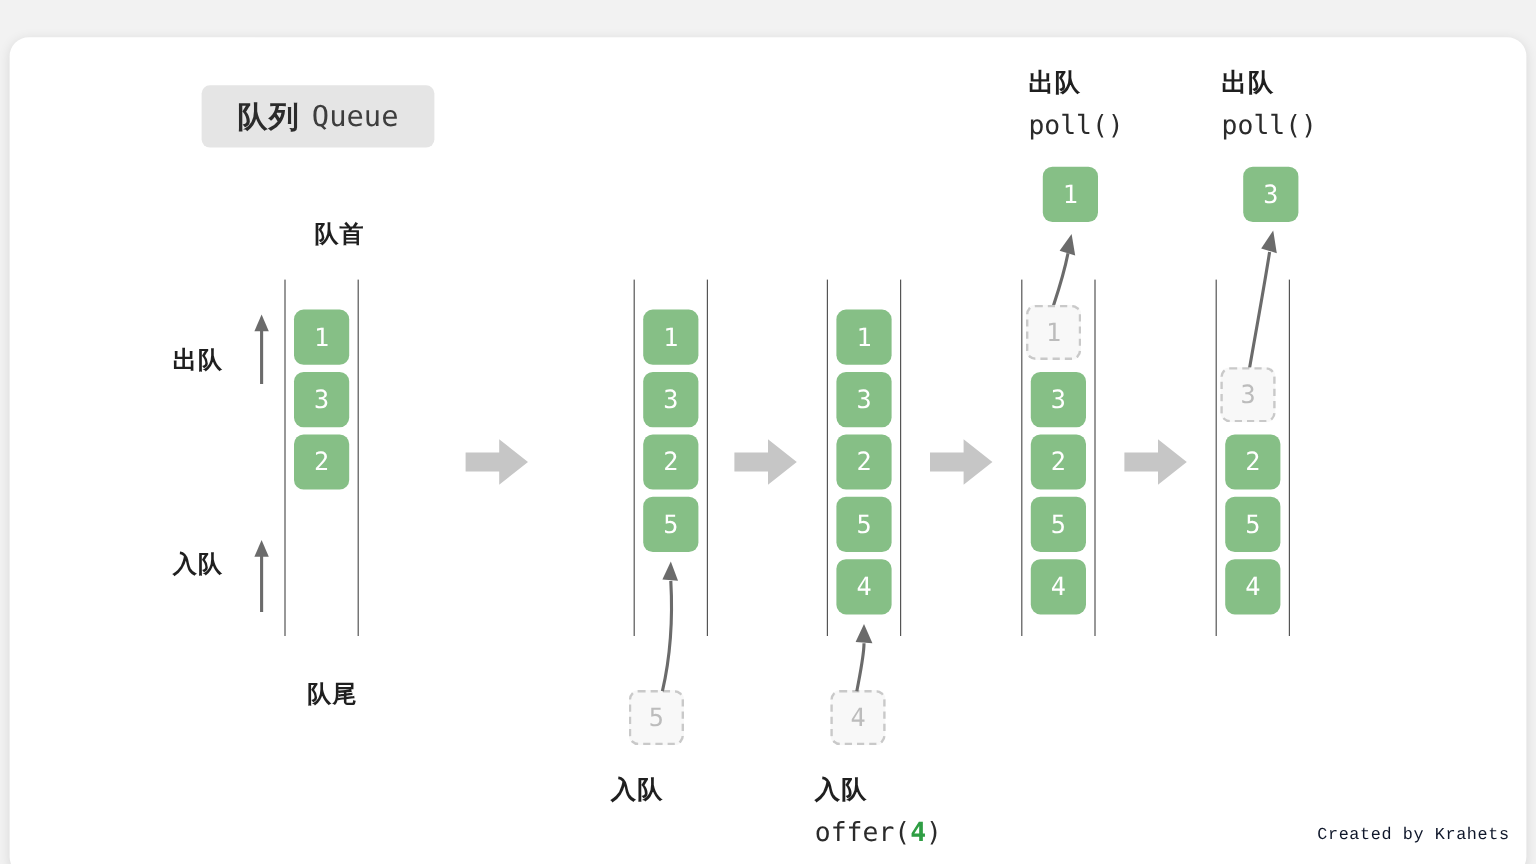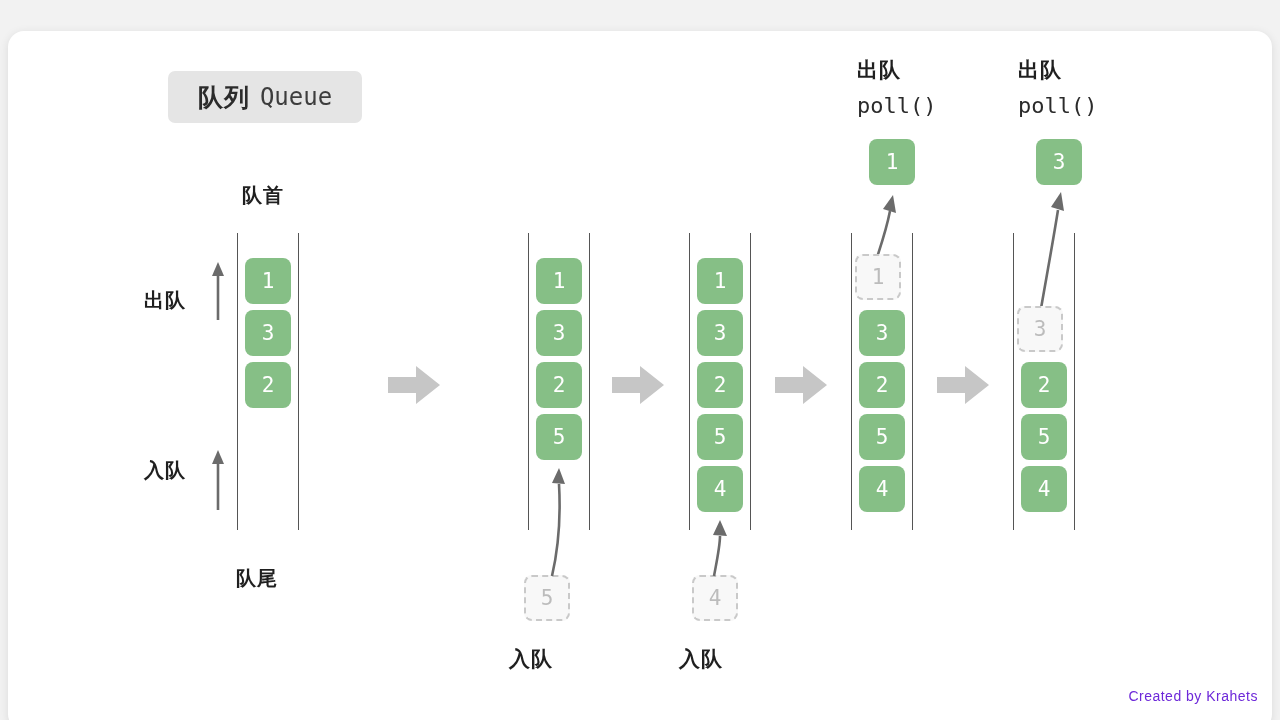--- a/index.html
+++ b/index.html
@@ -112,41 +112,41 @@
     border: 2px dashed #c9c9c9;
   }
 
   
   .flow-arrow { width: 52px; height: 42px; }
 
   
   .credit {
     right: 22px;
     bottom: 16px;
-    font-family: Liberation Sans, sans-serif;
+    font-family: Liberation Mono, monospace;
     font-size: 14px;
-    color: #6d28d9;
+    color: #0f172a;
     letter-spacing: 0.5px;
   }
   svg { display: block; overflow: visible; }
 </style>
 </head>
 <body>
 
 <div id="stage">
   <div class="card abs"></div>
 
   <div class="title-badge abs">
     <span class="title-cn">队列</span>
     <span class="title-en">Queue</span>
   </div>
 
-  <div class="abs lbl-bold" style="left:232px; top:158px; width:62px; text-align:center;">队首</div>
-
-  <div class="abs lbl-bold" style="left:236px; top:541px; width:62px; text-align:left;">队尾</div>
+  <div class="abs lbl-bold" style="left:252px; top:158px; width:62px; text-align:center;">队首</div>
+
+  <div class="abs lbl-bold" style="left:236px; top:541px; width:62px; text-align:right;">队尾</div>
 
   <div class="abs lbl-bold" style="left:144px; top:263px;">出队</div>
 
   <div class="abs lbl-bold" style="left:144px; top:433px;">入队</div>
 
   <div class="abs" style="left:205px; top:236px;">
     <svg width="26" height="62" viewBox="0 0 26 62">
       <line x1="13" y1="60" x2="13" y2="12" stroke="#6b6b6b" stroke-width="2.6"></line>
       <polygon points="13,2 7,16 19,16" fill="#6b6b6b"></polygon>
     </svg>
@@ -211,20 +211,21 @@
 
   <div class="abs" style="left:700px; top:486px;">
     <svg width="44" height="68" viewBox="0 0 44 68">
       <path d="M 14 66 C 17 50, 20 36, 20 26" stroke="#6b6b6b" stroke-width="2.6" fill="none"></path>
       <polygon points="20,10 13,25 27,26" fill="#6b6b6b"></polygon>
     </svg>
   </div>
 
   <div class="abs op-label" style="left:679px; top:617px;">
     <div class="op-cn">入队</div>
+    <div class="op-code"><span>offer(</span><span class="arg">4</span><span>)</span></div>
   </div>
 
   <div class="abs" style="left:775px; top:340px;">
     <svg class="flow-arrow" viewBox="0 0 52 42">
       <polygon points="0,13 28,13 28,2 52,21 28,40 28,29 0,29" fill="#c6c6c6"></polygon>
     </svg>
   </div>
 
   <div class="abs op-label" style="left:857px; top:28px;">
     <div class="op-cn">出队</div>

